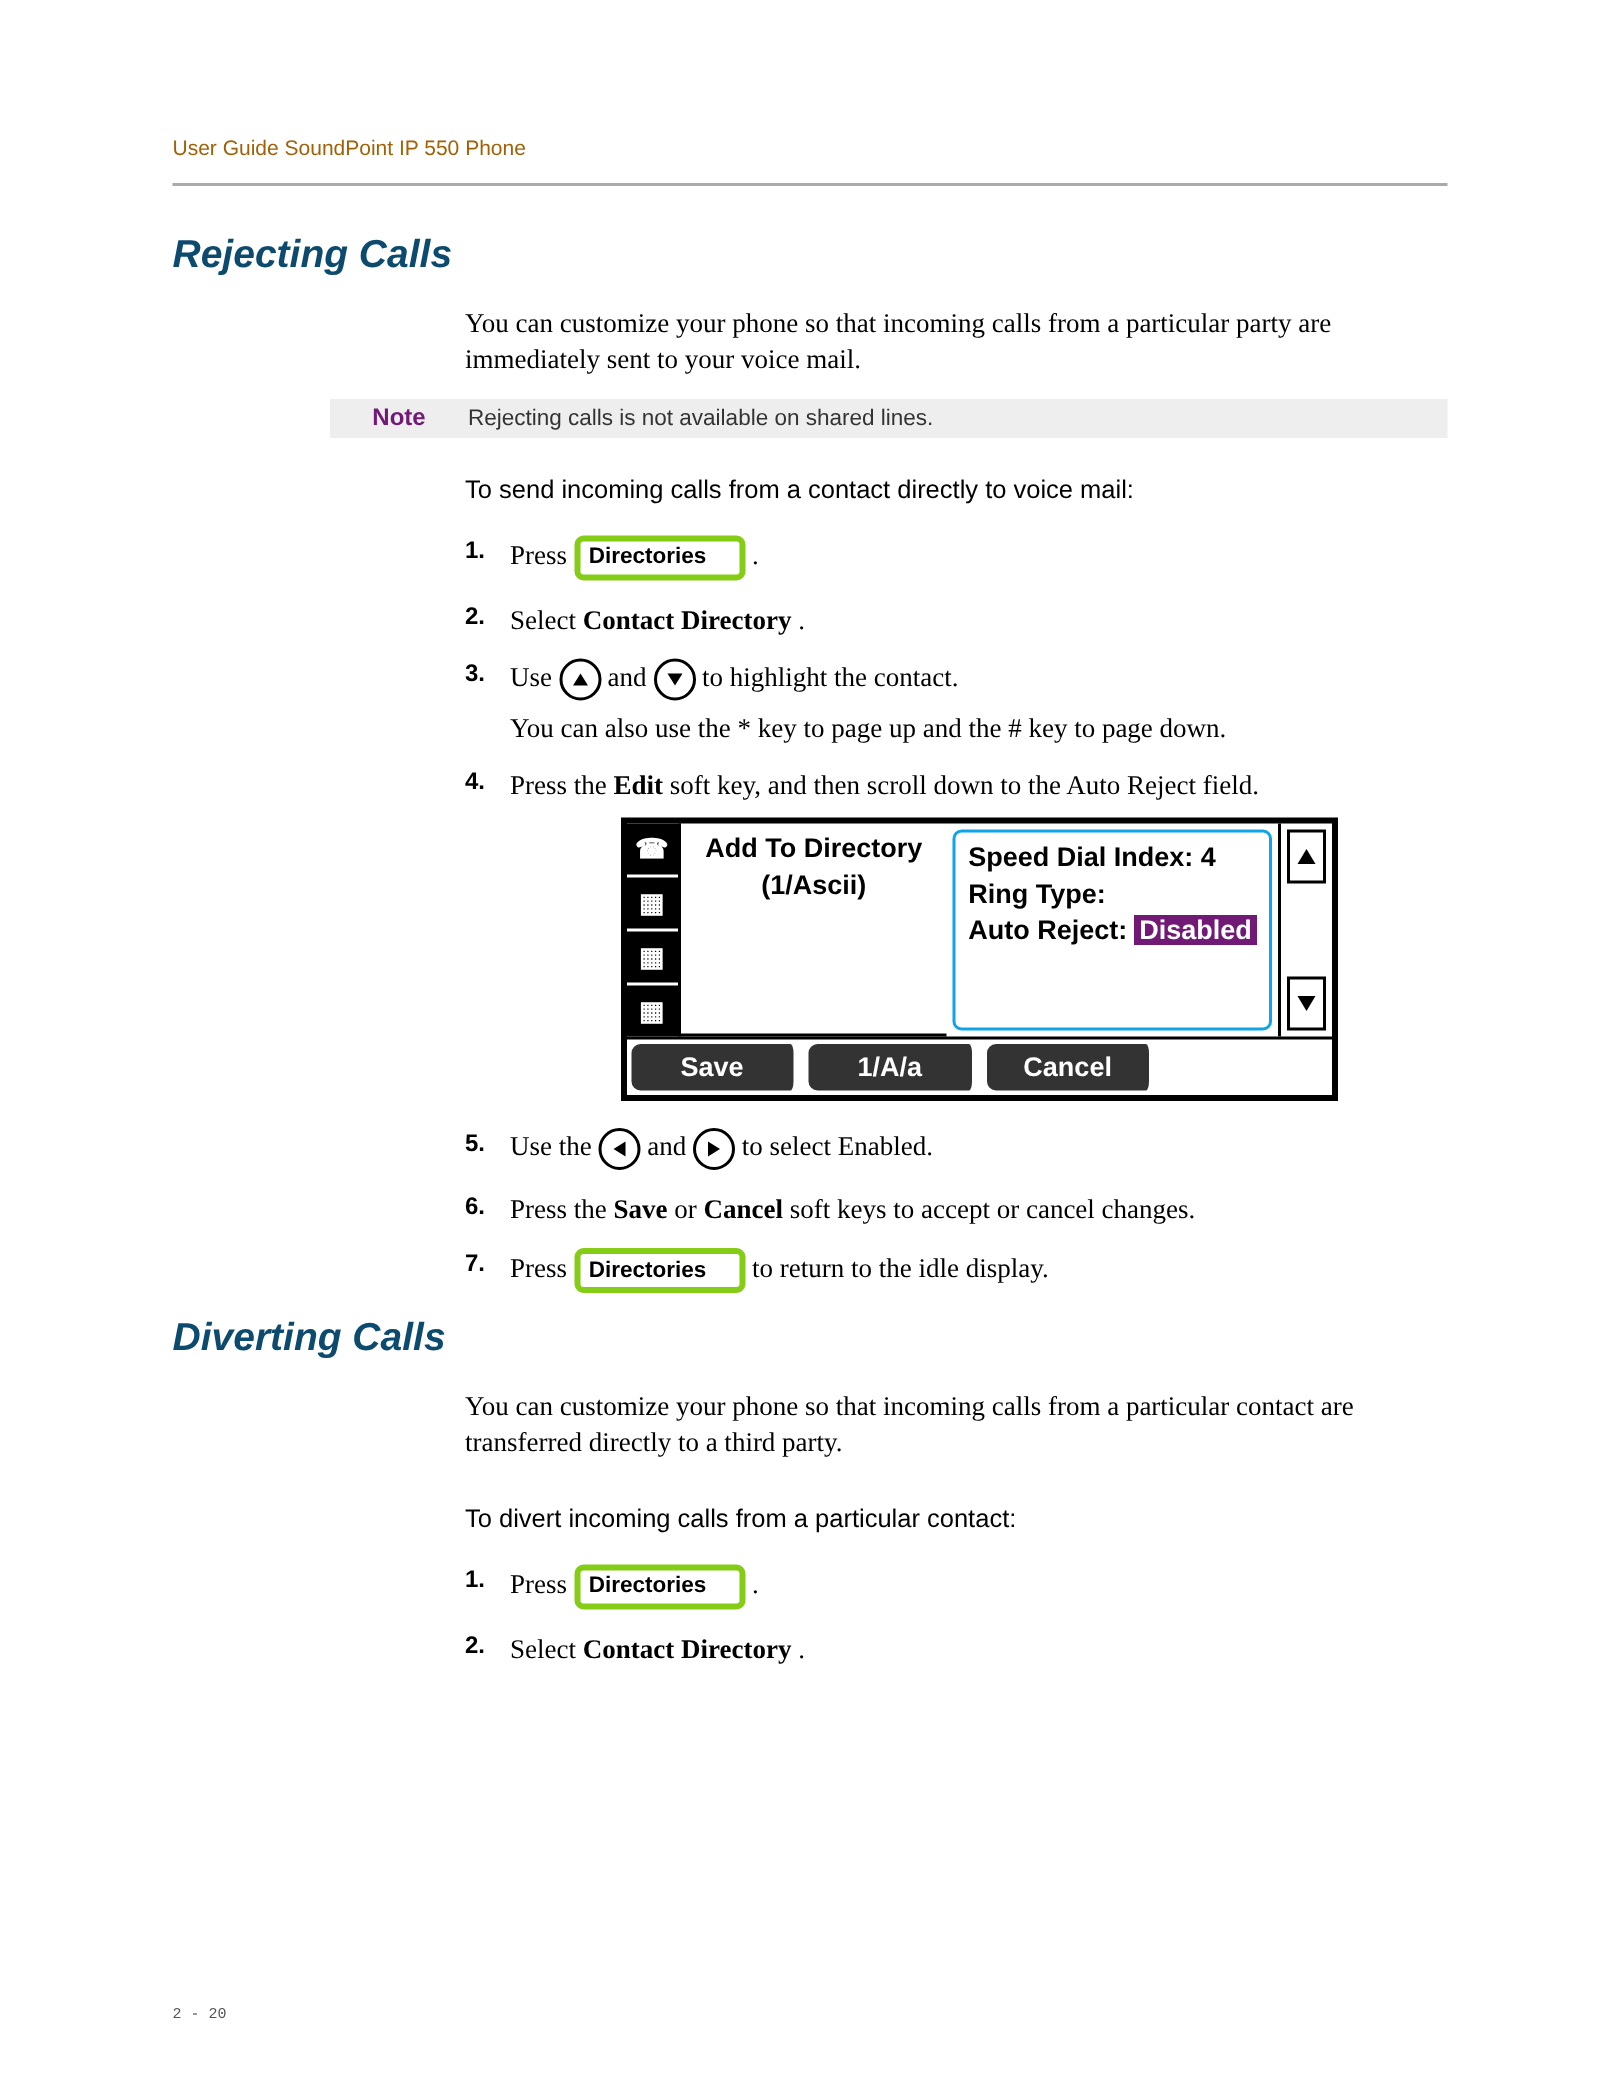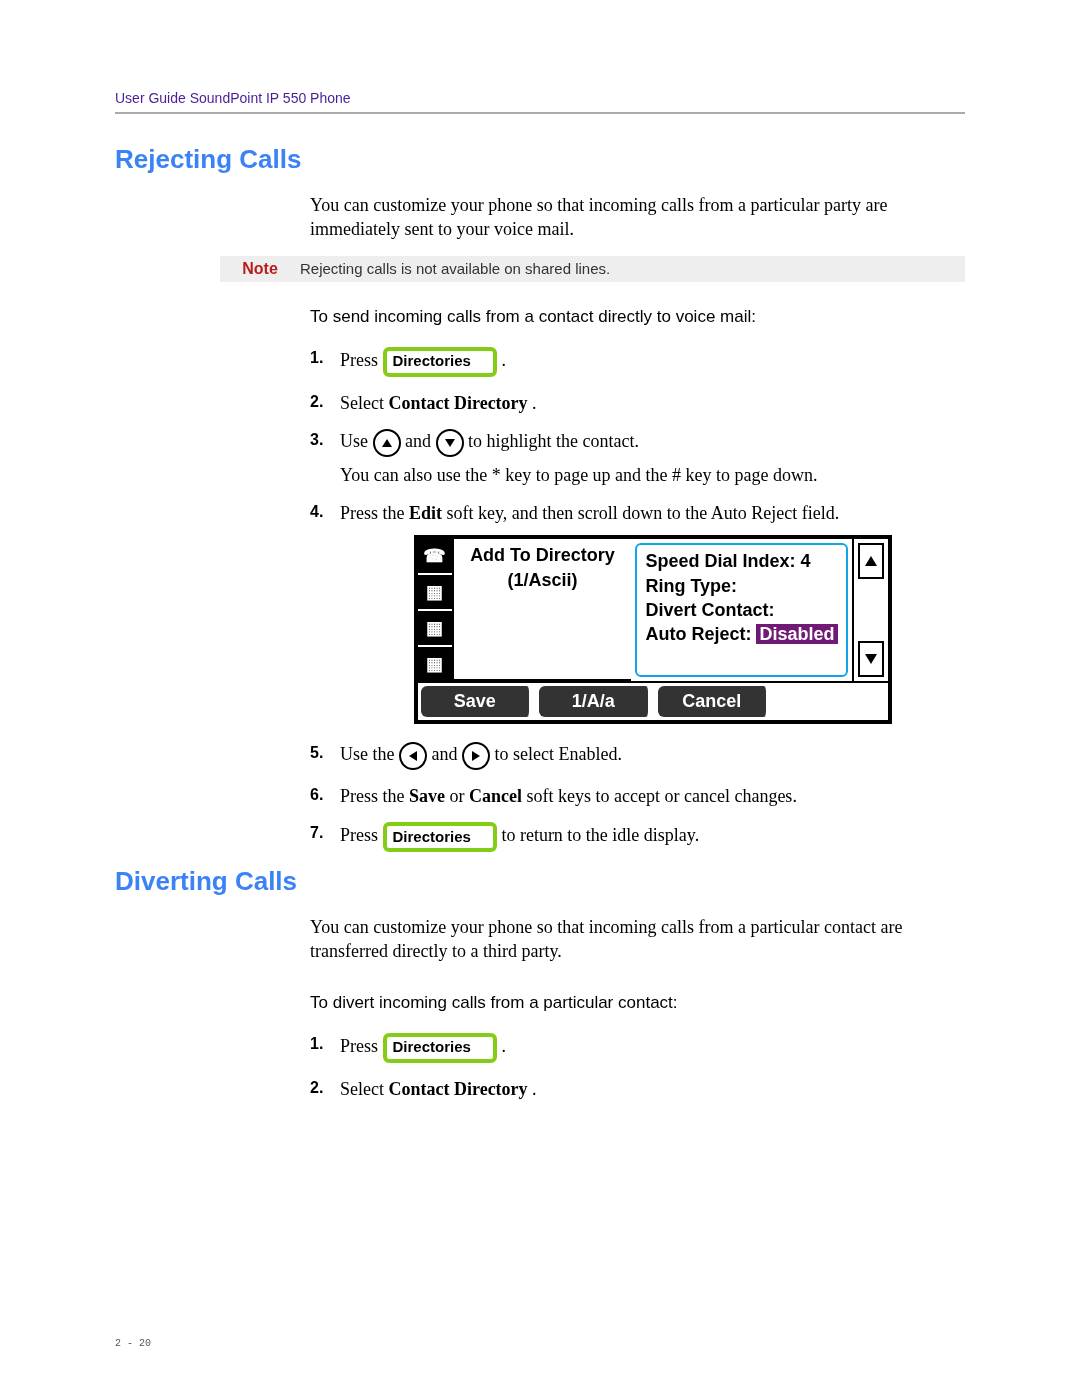--- a/index.html
+++ b/index.html
@@ -11,50 +11,51 @@
   .page {
     width: 1080px;
     height: 1397px;
     box-sizing: border-box;
     padding: 90px 115px 40px 115px;
     position: relative;
   }
   .header-line {
     font-family: Arial, Helvetica, sans-serif;
     font-size: 14px;
-    color: #4c1d95;
+    color: #a16207;
     border-bottom: 2px solid #aaa;
-    padding-bottom: 6px;
+    padding-bottom: 16px;
     margin-bottom: 30px;
   }
   h2.section {
     font-family: Arial, Helvetica, sans-serif;
     font-size: 26px;
     font-weight: bold;
-    color: #3b82f6;
+    color: #0c4a6e;
     margin: 6px 0 18px 0;
+    font-style: italic;
   }
   .body-block {
     margin-left: 195px;
     font-size: 18px;
     line-height: 1.35;
   }
   p { margin: 0 0 14px 0; }
   .note-row {
     display: flex;
     align-items: center;
     background: #eeeeee;
     margin: 10px 0 24px 105px;
     padding: 4px 10px 4px 0;
     font-family: Arial, Helvetica, sans-serif;
     font-size: 15px;
   }
   .note-label {
-    width: 80px;
-    color: #b91c1c;
+    width: 92px;
+    color: #701a75;
     font-weight: bold;
     font-family: Arial, Helvetica, sans-serif;
     text-align: center;
     flex-shrink: 0;
     font-size: 16px;
   }
   .note-text {
     color: #333;
   }
   .subhead {
@@ -277,21 +278,20 @@
               <div class="lcd-side-icon">☎</div>
               <div class="lcd-side-icon">▦</div>
               <div class="lcd-side-icon">▦</div>
               <div class="lcd-side-icon" style="border-bottom:none">▦</div>
             </div>
             <div class="lcd-center">
               <div class="lcd-title">Add To Directory (1/Ascii)</div>
               <div class="lcd-body">
                 <div class="lcd-line">Speed Dial Index: 4</div>
                 <div class="lcd-line">Ring Type:</div>
-                <div class="lcd-line">Divert Contact:</div>
                 <div class="lcd-line">
                   <span>Auto Reject:</span>
                   <span class="lcd-highlight">Disabled</span>
                 </div>
               </div>
             </div>
             <div class="lcd-right-col">
               <div class="lcd-scroll up">
                   <span class="stri"></span>
                 </div>

